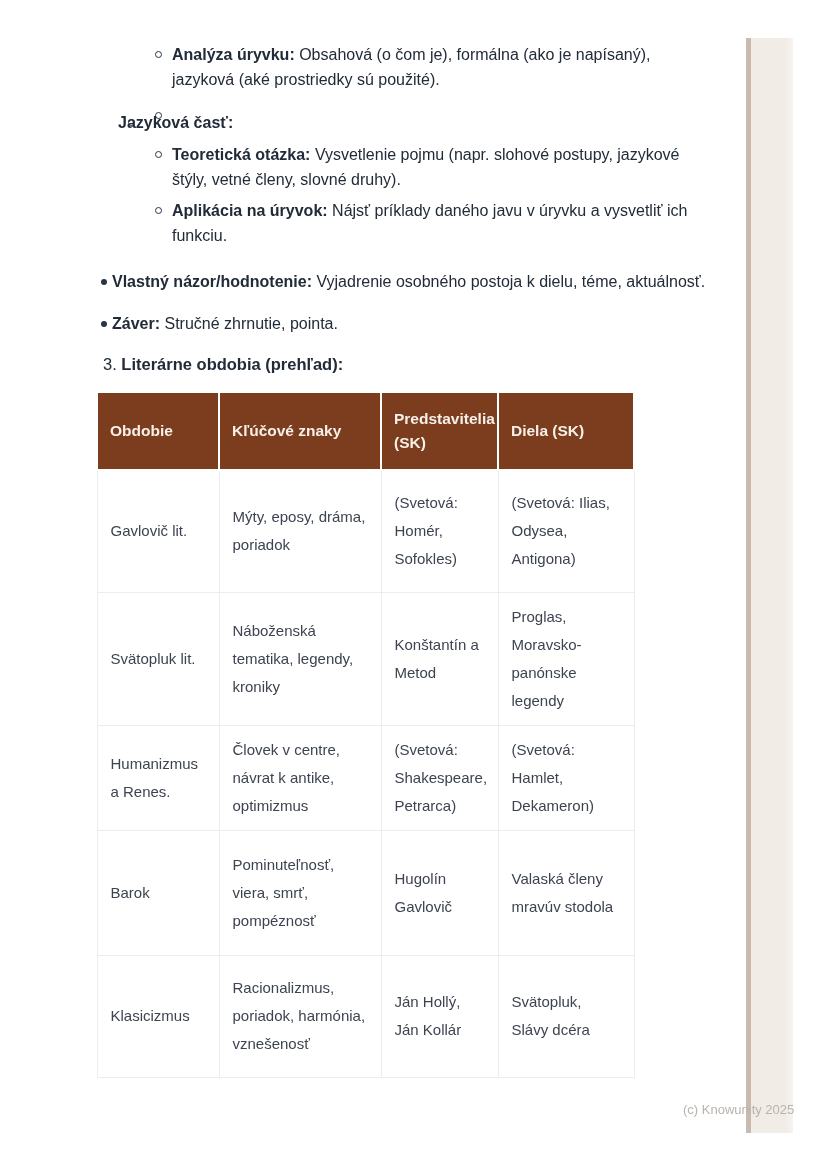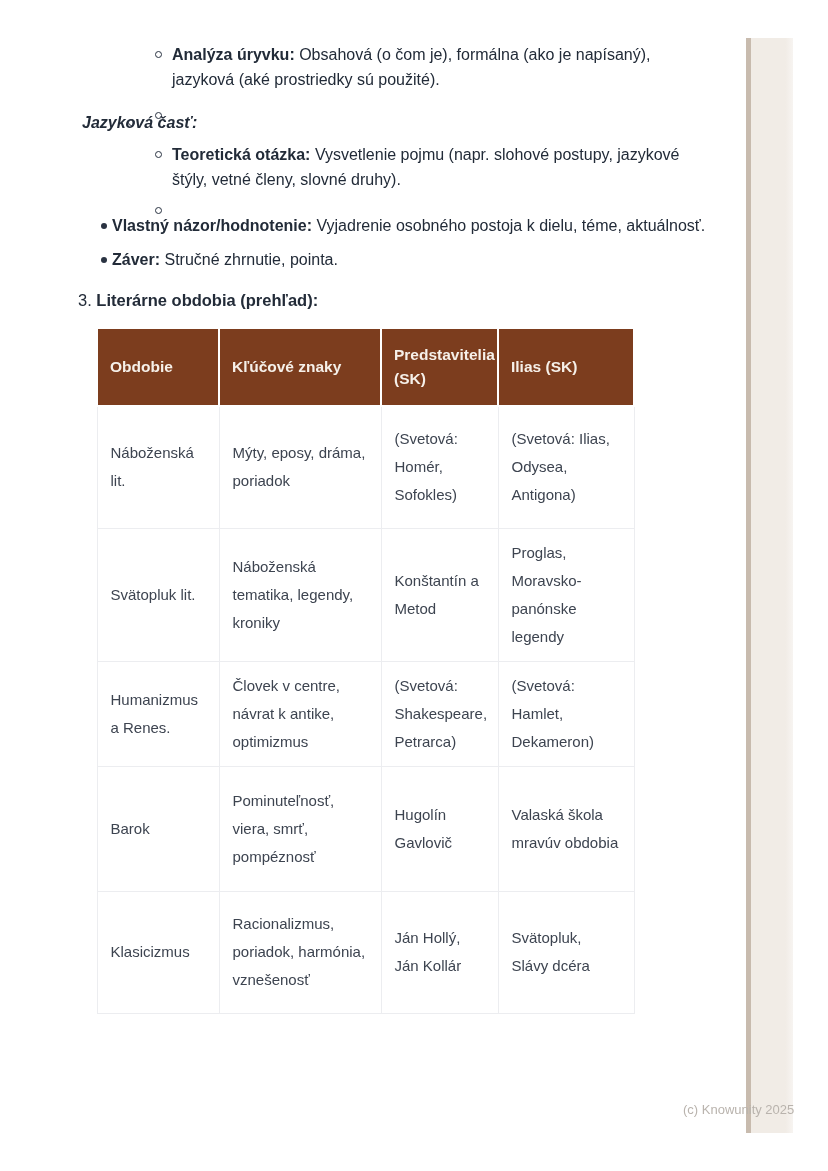--- a/index.html
+++ b/index.html
@@ -47,40 +47,41 @@
   }
   .marker.disc {
     width: 6px; height: 6px;
     border-radius: 50%;
     background: #2A3342;
     top: 10px;
   }
   .lvl3 { padding-left: 172px; }
   .lvl3 .marker { left: 155px; }
   .lvl3 .li-text { max-width: 535px; }
-  .lvl2 { padding-left: 82px; font-style: italic; }
+  .lvl2 { padding-left: 118px; }
   .lvl2 .marker { left: 128px; }
   .lvl2 .li-text { max-width: 560px; }
   .lvl1 { padding-left: 112px; }
   .lvl1 .marker { left: 101px; }
   .lvl1 .li-text { max-width: 595px; }
 
   .li.m-a { margin-top: 0; }
   .li.m-b { margin-top: 11px; }
   .li.m-c { margin-top: 18px; }
   .li.m-d { margin-top: 7px; }
   .li.m-e { margin-top: 6px; }
   .li.m-f { margin-top: 21px; }
-  .li.m-g { margin-top: 9px; }
+  .li.m-g { margin-top: 17px; }
 
   .heading {
     margin-top: 15px;
     padding-left: 78px;
     font-size: 16.5px;
     line-height: 26px;
+    margin-left: 25px;
   }
   .heading strong { font-weight: bold; }
 
   
   .tbl-wrap { margin-top: 14px; margin-left: 96px; }
   table {
     border-collapse: collapse;
     table-layout: fixed;
     width: 537px;
   }
@@ -136,20 +137,21 @@
       <p class="li-text"><strong>Jazyková časť:</strong> <span></span></p>
     </div>
 
     <div class="li lvl3 m-d">
       <span class="marker circle"></span>
       <p class="li-text"><strong>Teoretická otázka:</strong> <span>Vysvetlenie pojmu (napr. slohové postupy, jazykové štýly, vetné členy, slovné druhy).</span></p>
     </div>
 
     <div class="li lvl3 m-e">
       <span class="marker circle"></span>
+      <p class="li-text"><strong>Aplikácia na úryvok:</strong> <span>Nájsť príklady daného javu v úryvku a vysvetliť ich funkciu.</span></p>
     </div>
 
     <div class="li lvl1 m-f">
       <span class="marker disc"></span>
       <p class="li-text"><strong>Vlastný názor/hodnotenie:</strong> <span>Vyjadrenie osobného postoja k dielu, téme, aktuálnosť.</span></p>
     </div>
 
     <div class="li lvl1 m-g">
       <span class="marker disc"></span>
       <p class="li-text"><strong>Záver:</strong> <span>Stručné zhrnutie, pointa.</span></p>
@@ -166,47 +168,47 @@
             <col class="c1">
             <col class="c2">
             <col class="c3">
             <col class="c4">
           </colgroup>
         <thead>
           <tr>
             <th>Obdobie</th>
             <th>Kľúčové znaky</th>
             <th>Predstavitelia (SK)</th>
-            <th>Ilias (SK)</th>
+            <th>Diela (SK)</th>
           </tr>
         </thead>
         <tbody>
           <tr class="r1">
-            <td>Náboženská lit.</td>
+            <td>Gavlovič lit.</td>
             <td>Mýty, eposy, dráma, poriadok</td>
             <td>(Svetová: Homér, Sofokles)</td>
             <td>(Svetová: Ilias, Odysea, Antigona)</td>
           </tr>
           <tr class="r2">
             <td>Svätopluk lit.</td>
             <td>Náboženská tematika, legendy, kroniky</td>
             <td>Konštantín a Metod</td>
             <td>Proglas, Moravsko-panónske legendy</td>
           </tr>
           <tr class="r3">
             <td>Humanizmus a Renes.</td>
             <td>Človek v centre, návrat k antike, optimizmus</td>
             <td>(Svetová: Shakespeare, Petrarca)</td>
             <td>(Svetová: Hamlet, Dekameron)</td>
           </tr>
           <tr class="r4">
             <td>Barok</td>
             <td>Pominuteľnosť, viera, smrť, pompéznosť</td>
             <td>Hugolín Gavlovič</td>
-            <td>Valaská škola mravúv obdobia</td>
+            <td>Valaská členy mravúv stodola</td>
           </tr>
           <tr class="r5">
             <td>Klasicizmus</td>
             <td>Racionalizmus, poriadok, harmónia, vznešenosť</td>
             <td>Ján Hollý, Ján Kollár</td>
             <td>Svätopluk, Slávy dcéra</td>
           </tr>
         </tbody>
       </table>
     </div>

